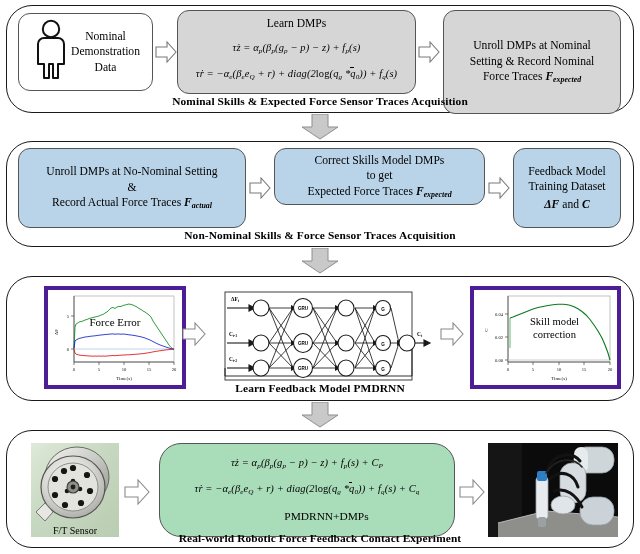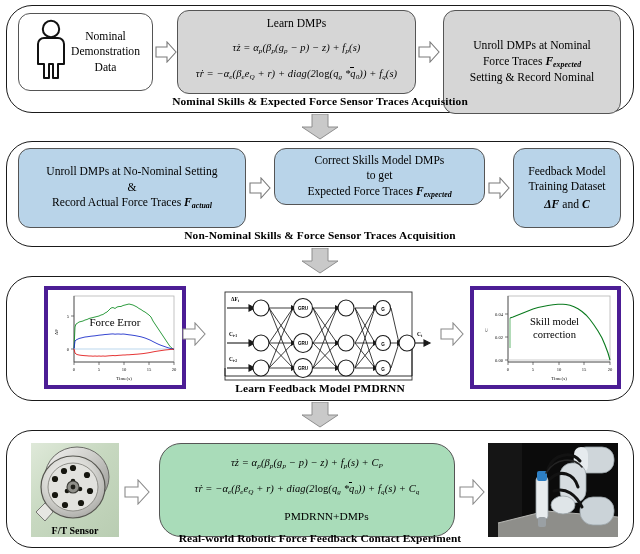--- a/index.html
+++ b/index.html
@@ -100,21 +100,21 @@
   .nn-lbl{font-size:5.4px;font-weight:bold;fill:#000;font-family:"Liberation Serif",serif;}
   .nn-node-lbl{font-size:4.6px;font-weight:bold;fill:#000;font-family:"Liberation Sans",sans-serif;}
 
   
   .imgbox{position:absolute;overflow:hidden;}
   .ftsensor{
     background:linear-gradient(135deg,#dfe9d9 0%,#c7d8c0 45%,#b9cdb2 100%);
   }
   .ft-cap{
     position:absolute;left:0;right:0;bottom:1px;
-    text-align:center;font-weight:bold;font-size:10px;
+    text-align:center;font-weight:normal;font-size:10px;
     color:#000;
   }
   .robotimg{background:#090909;}
 </style>
 </head>
 <body>
 
 <div class="stage">
 
 <div class="section" style="left:6px;top:5px;width:628px;height:108px;">
@@ -151,25 +151,25 @@
 </div>
 
 <span class="arrow-r" style="left:418px;top:41px;">
   <svg width="22" height="22" viewBox="0 0 22 22">
     <path d="M1 6 h11 v-5 l9 10 l-9 10 v-5 h-11 z" fill="#fff" stroke="#7a7a7a" stroke-width="1.1"></path>
   </svg>
 </span>
 
 <div class="box gray" style="left:443px;top:10px;width:178px;height:104px;">
   <span class="txt">Unroll DMPs at Nominal</span>
+  <span class="txt">Setting &amp; Record Nominal</span>
   <span class="txt">
     <span>Force Traces</span>
     <span class="bold-i">F<sub>expected</sub></span>
   </span>
-  <span class="txt">Setting &amp; Record Nominal</span>
 </div>
 
 <div class="sec-title" style="top:95px;">Nominal Skills &amp; Expected Force Sensor Traces  Acquisition</div>
 
 <span class="arrow-d" style="left:300px;top:114px;">
   <svg width="40" height="26" viewBox="0 0 40 26">
     <path d="M12 0 h16 v13 h10 l-18 12 l-18 -12 h10 z" fill="#c9c9c9" stroke="#8e8e8e" stroke-width="1"></path>
   </svg>
 </span>
 

